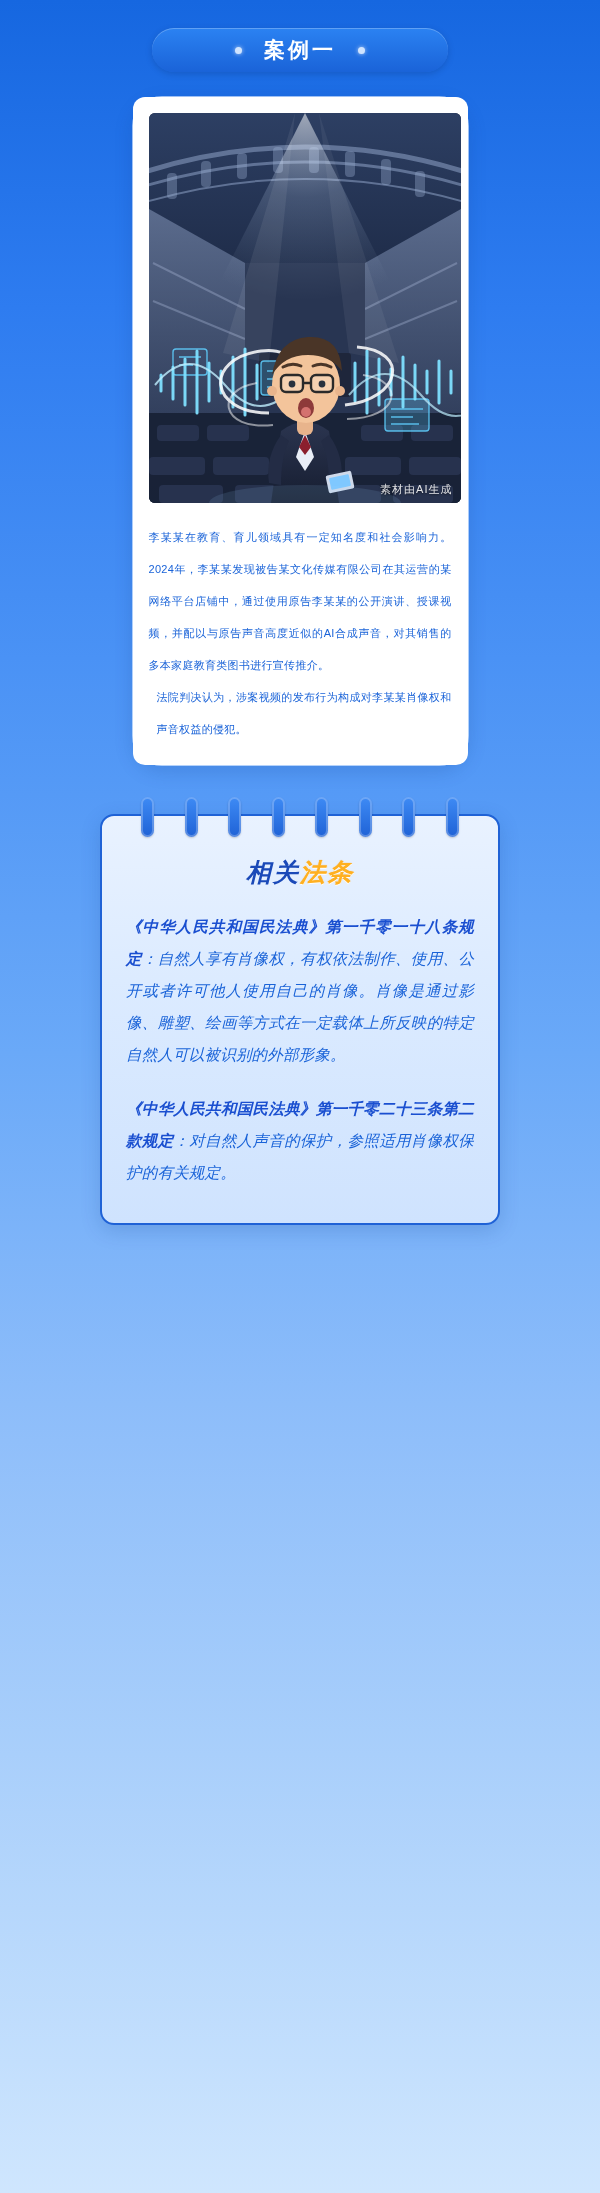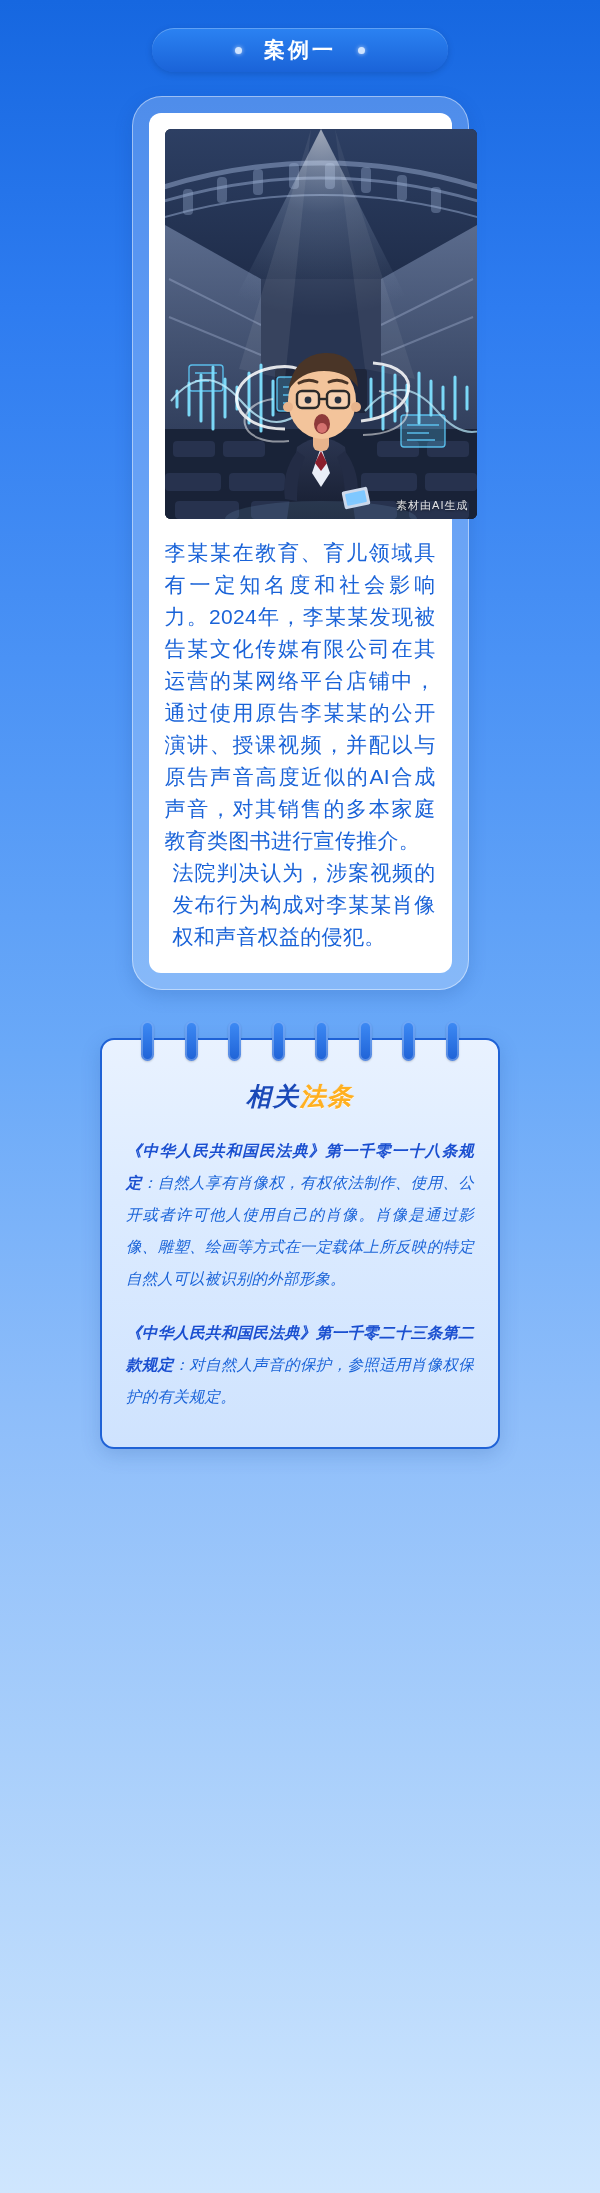--- a/index.html
+++ b/index.html
@@ -46,21 +46,20 @@
     letter-spacing: 3px;
   }
 
   
   .case-outer {
     margin: 24px auto 0;
     width: 337px;
     border-radius: 30px;
     background: rgba(255,255,255,0.22);
     border: 1px solid rgba(255,255,255,0.45);
-    padding: 16px;
     box-shadow: 0 6px 18px rgba(16,60,140,0.18);
   }
   .case-inner {
     background: #ffffff;
     border-radius: 12px;
     padding: 16px 16px 20px;
   }
   
   .illus {
     width: 312px;
@@ -79,21 +78,21 @@
     color: rgba(255,255,255,0.88);
     font-size: 11px;
     letter-spacing: 1px;
     text-shadow: 0 1px 2px rgba(0,0,0,0.5);
   }
 
   
   .case-text {
     margin-top: 18px;
     color: #1a63d8;
-    font-size: 21px;
+    font-size: 11px;
     line-height: 32px;
     text-align: justify;
     letter-spacing: 0.3px;
     font-weight: 500;
   }
   .case-text p + p { margin-top: 0px; margin-left: 8px; }
 
   
   .law-wrap {
     margin: 48px auto 0;

